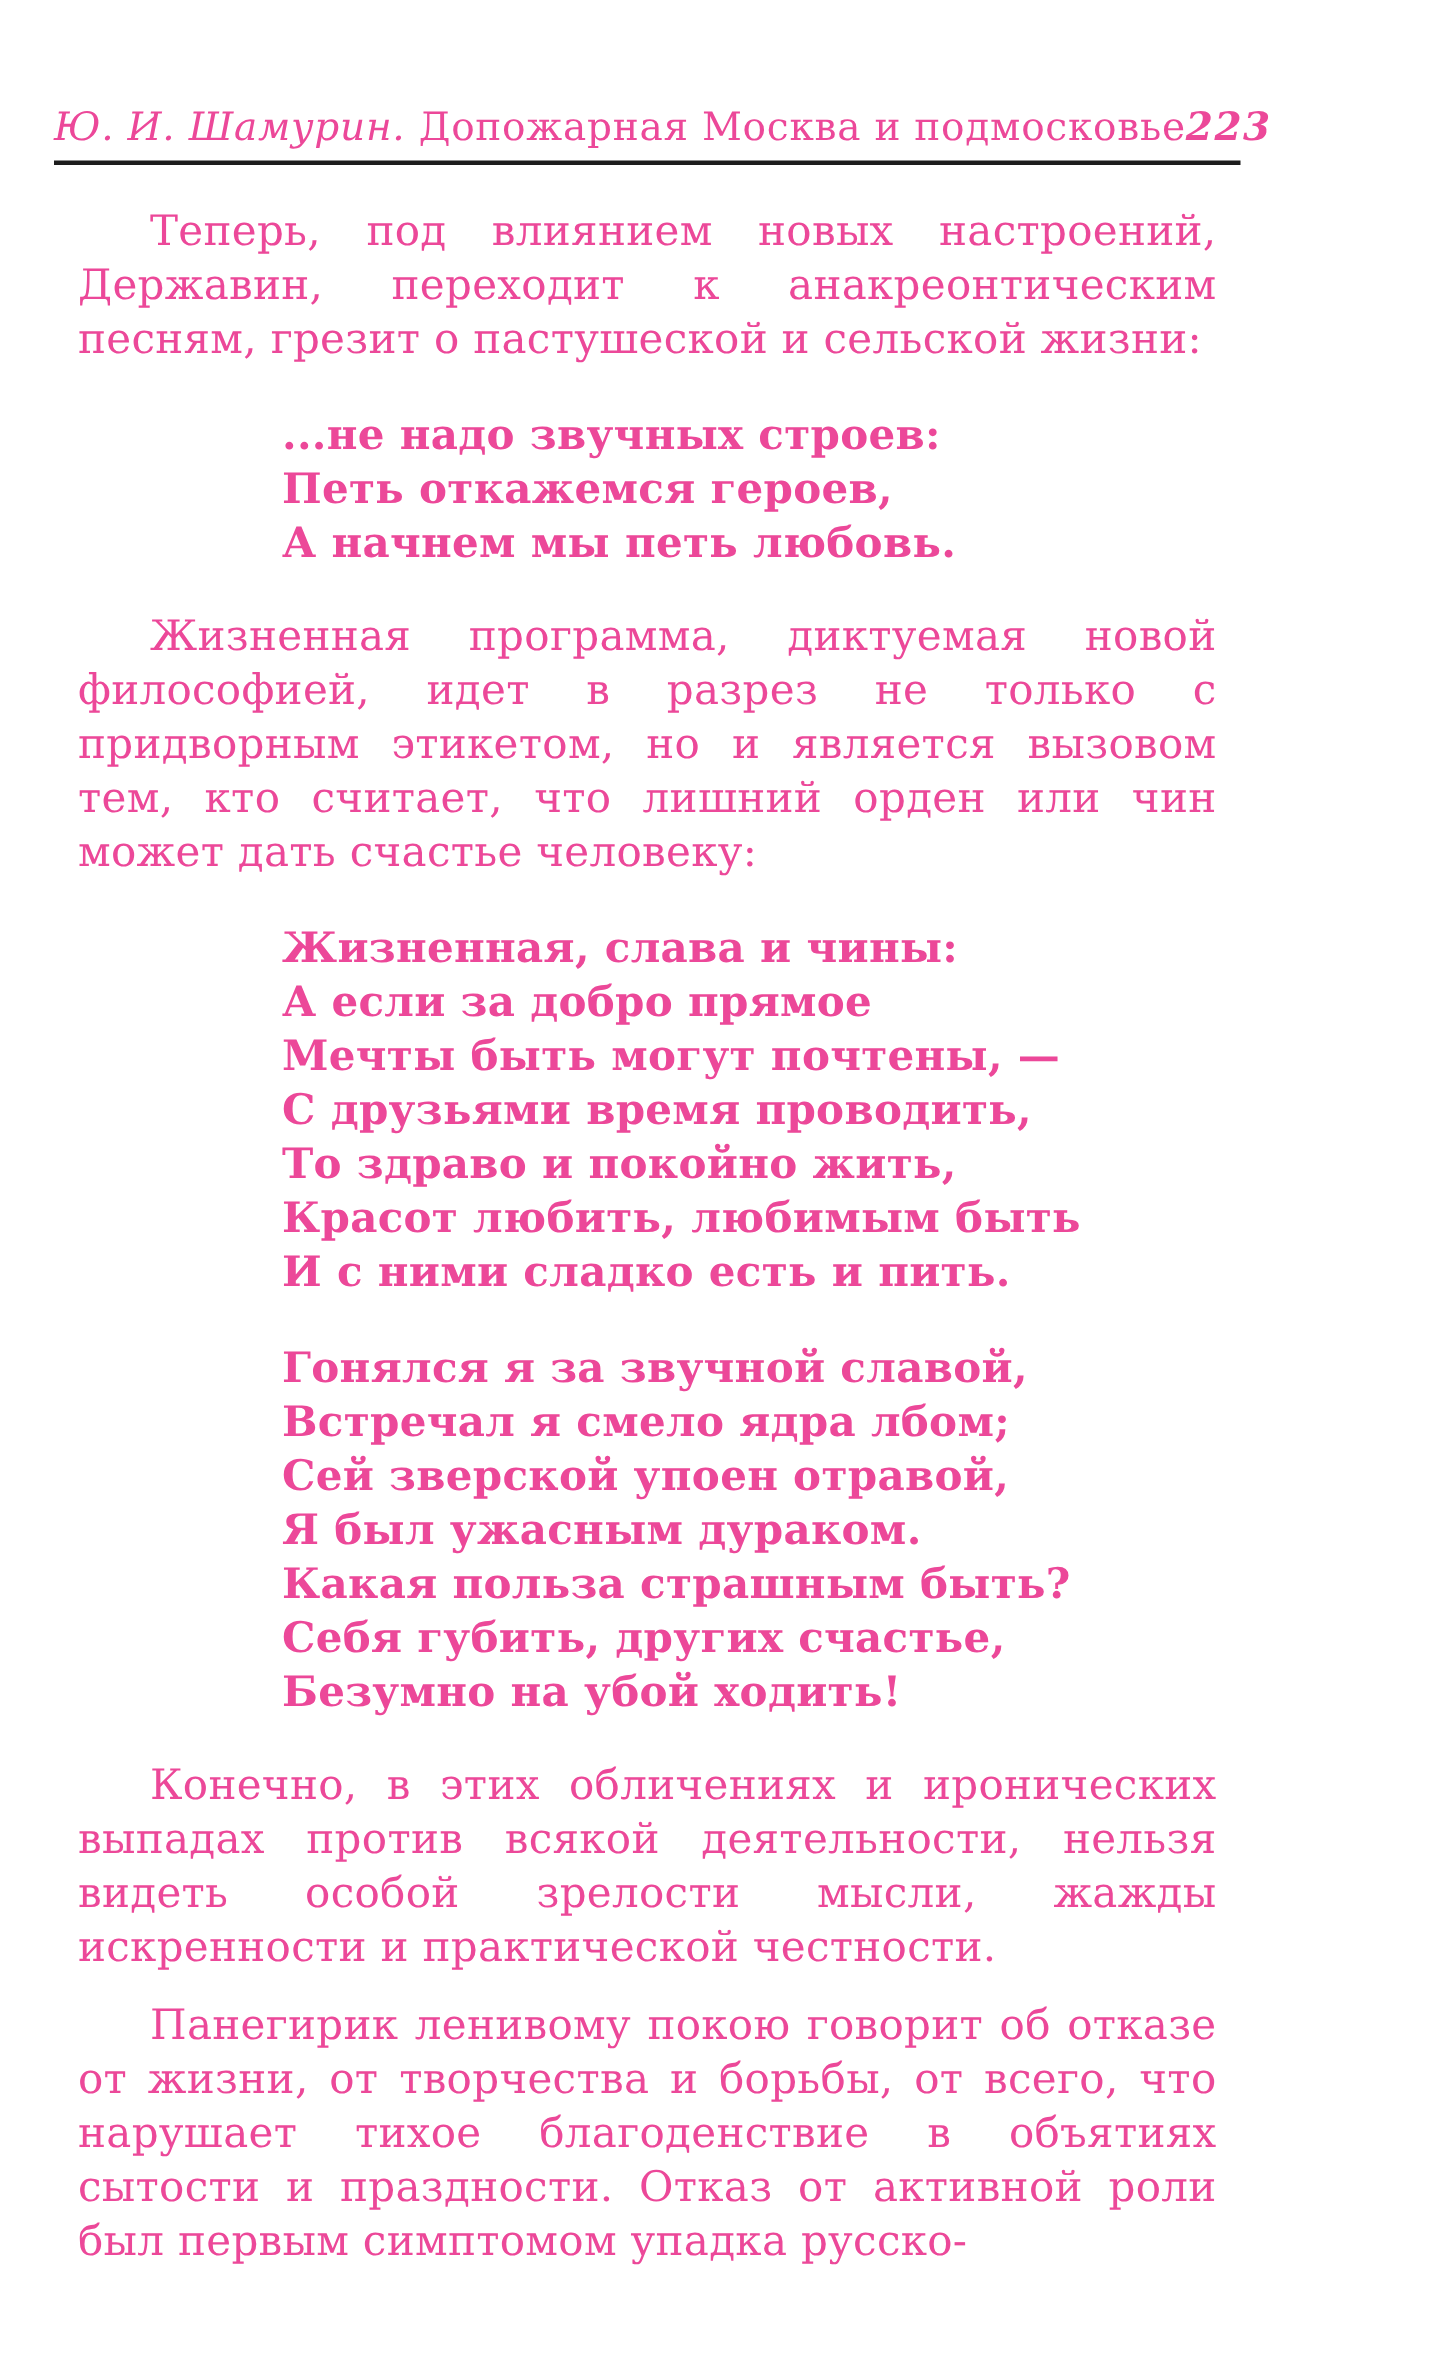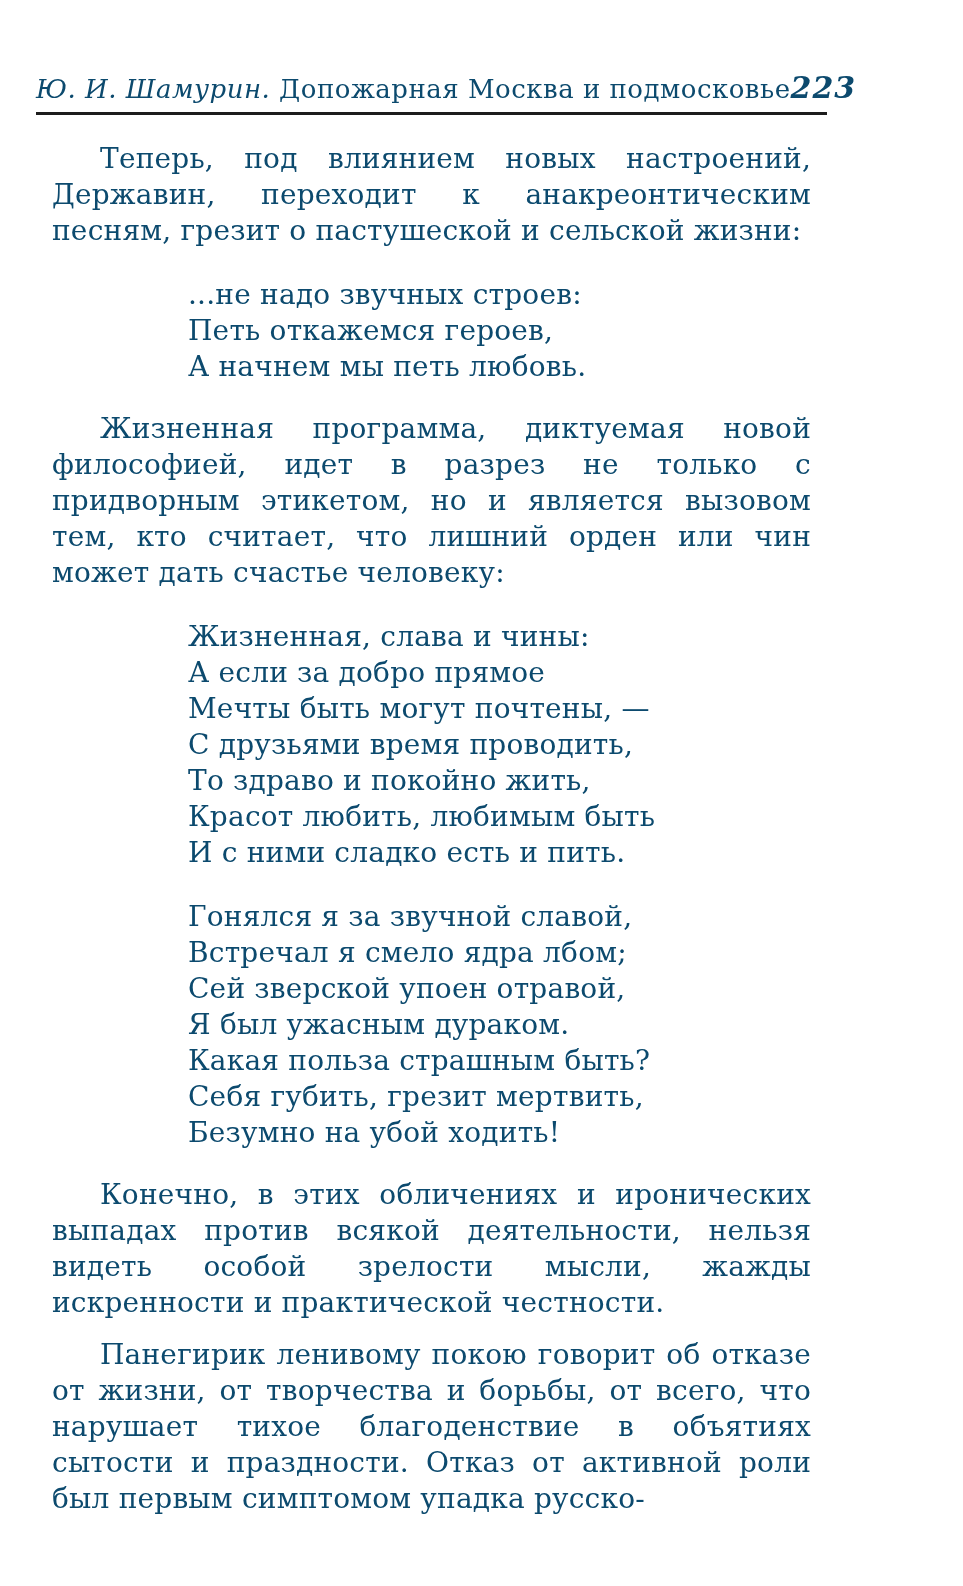--- a/index.html
+++ b/index.html
@@ -6,21 +6,21 @@
   html, body {
     margin: 0;
     padding: 0;
     background: #ffffff;
   }
   .page {
     position: relative;
     width: 963px;
     height: 1586px;
     background: #ffffff;
-    color: #0c4a6e;
+    color: #ec4899;
     font-family: "DejaVu Serif", "Liberation Serif", serif;
     box-sizing: border-box;
     padding: 70px 136px 60px 36px;
     overflow: hidden;
   }
   .running-head {
     display: flex;
     justify-content: space-between;
     align-items: baseline;
     border-bottom: 3px solid #1d1d1d;
@@ -29,38 +29,39 @@
   }
   .running-head .head-left {
     font-size: 26px;
     letter-spacing: 0.5px;
     white-space: nowrap;
   }
   .running-head .author {
     font-style: italic;
   }
   .running-head .folio {
-    font-size: 30px;
+    font-size: 26px;
     font-style: italic;
     font-weight: bold;
     letter-spacing: 1px;
     padding-right: 4px;
   }
   .body-text {
     font-size: 28px;
     line-height: 36px;
     letter-spacing: 0.2px;
   }
   .para {
     margin: 16px;
     text-align: justify;
     text-indent: 48px;
   }
   .verse {
     margin: 28px 0 26px 152px;
+    font-weight: bold;
   }
   .verse-line {
     white-space: nowrap;
   }
 </style>
 </head>
 <body>
 
 <div class="page">
 
@@ -93,21 +94,21 @@
       <div class="verse-line">И с ними сладко есть и пить.</div>
     </div>
 
 
     <div class="verse">
       <div class="verse-line">Гонялся я за звучной славой,</div>
       <div class="verse-line">Встречал я смело ядра лбом;</div>
       <div class="verse-line">Сей зверской упоен отравой,</div>
       <div class="verse-line">Я был ужасным дураком.</div>
       <div class="verse-line">Какая польза страшным быть?</div>
-      <div class="verse-line">Себя губить, грезит мертвить,</div>
+      <div class="verse-line">Себя губить, других счастье,</div>
       <div class="verse-line">Безумно на убой ходить!</div>
     </div>
 
     <p class="para">Конечно, в этих обличениях и иронических выпадах против всякой деятельности, нельзя видеть особой зрелости мысли, жажды искренности и практической честности.</p>
     <p class="para">Панегирик ленивому покою говорит об отказе от жизни, от творчества и борьбы, от всего, что нарушает тихое благоденствие в объятиях сытости и праздности. Отказ от активной роли был первым симптомом упадка русско-</p>
 
   </div>
 </div>
 
 </body></html>

